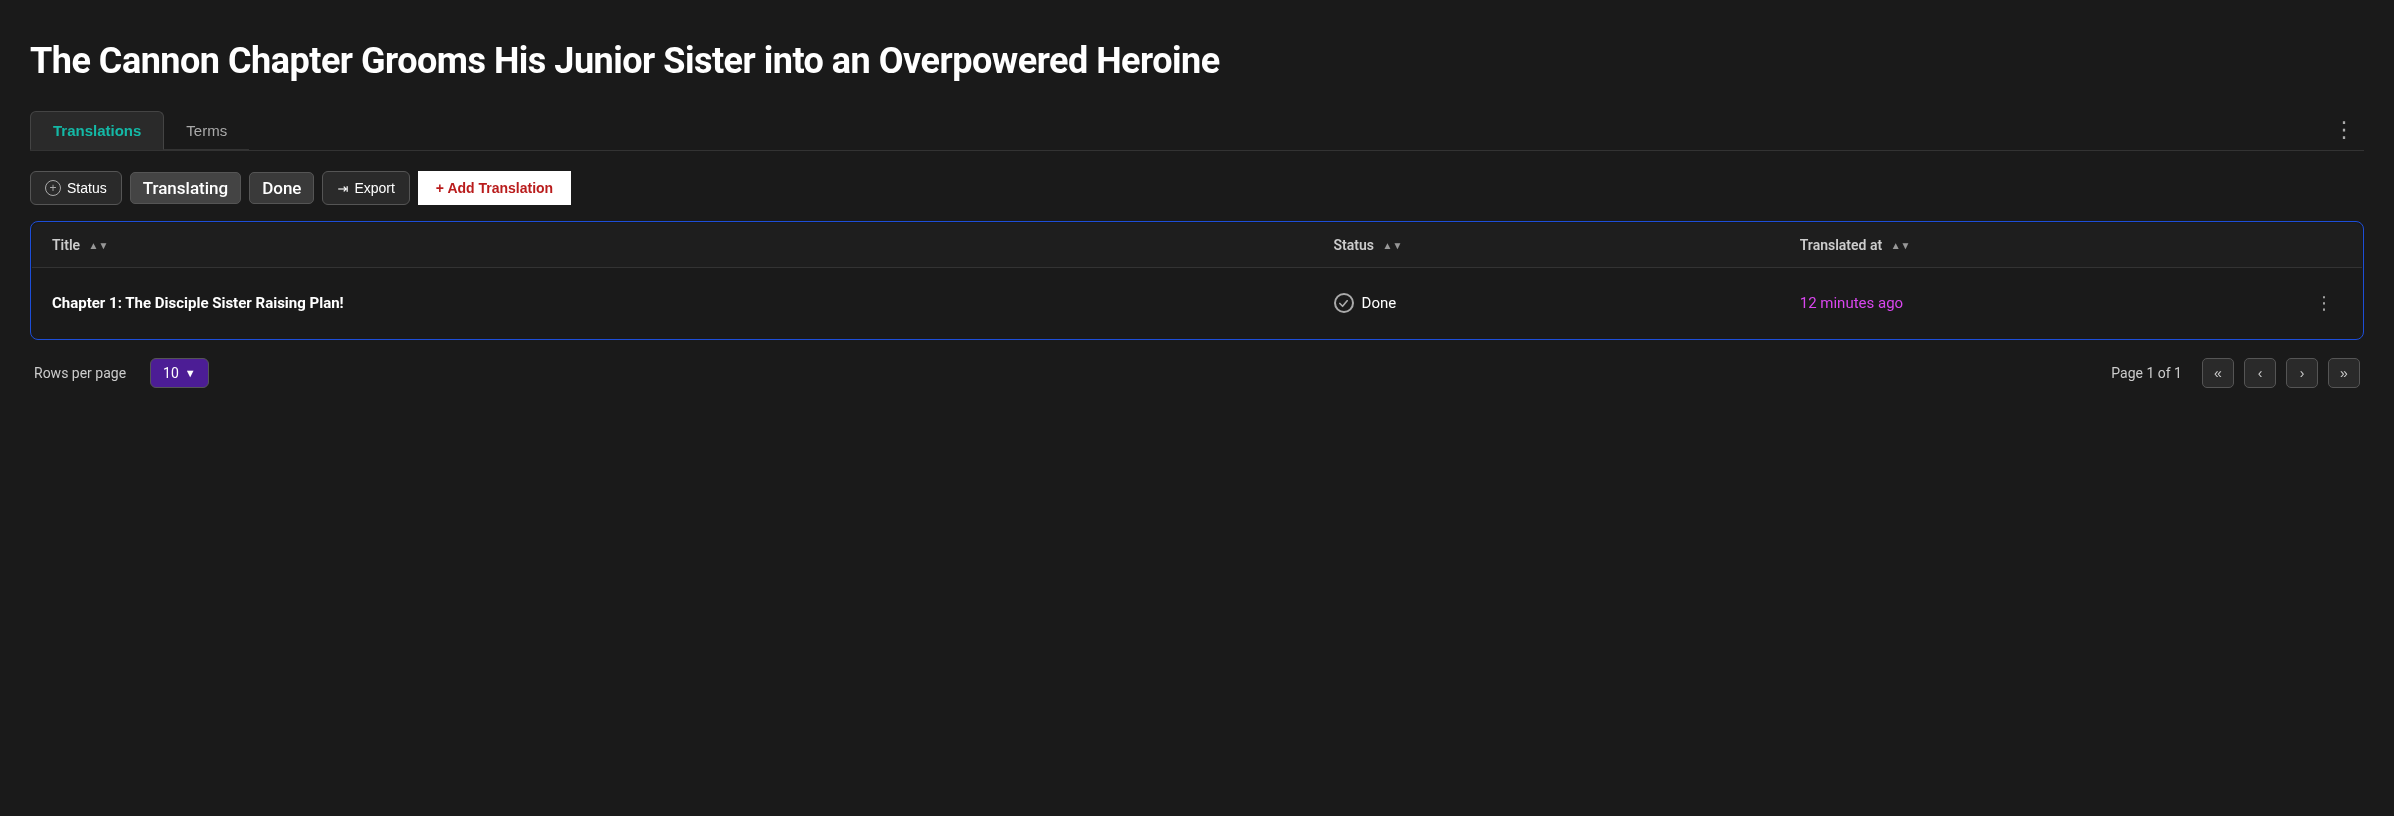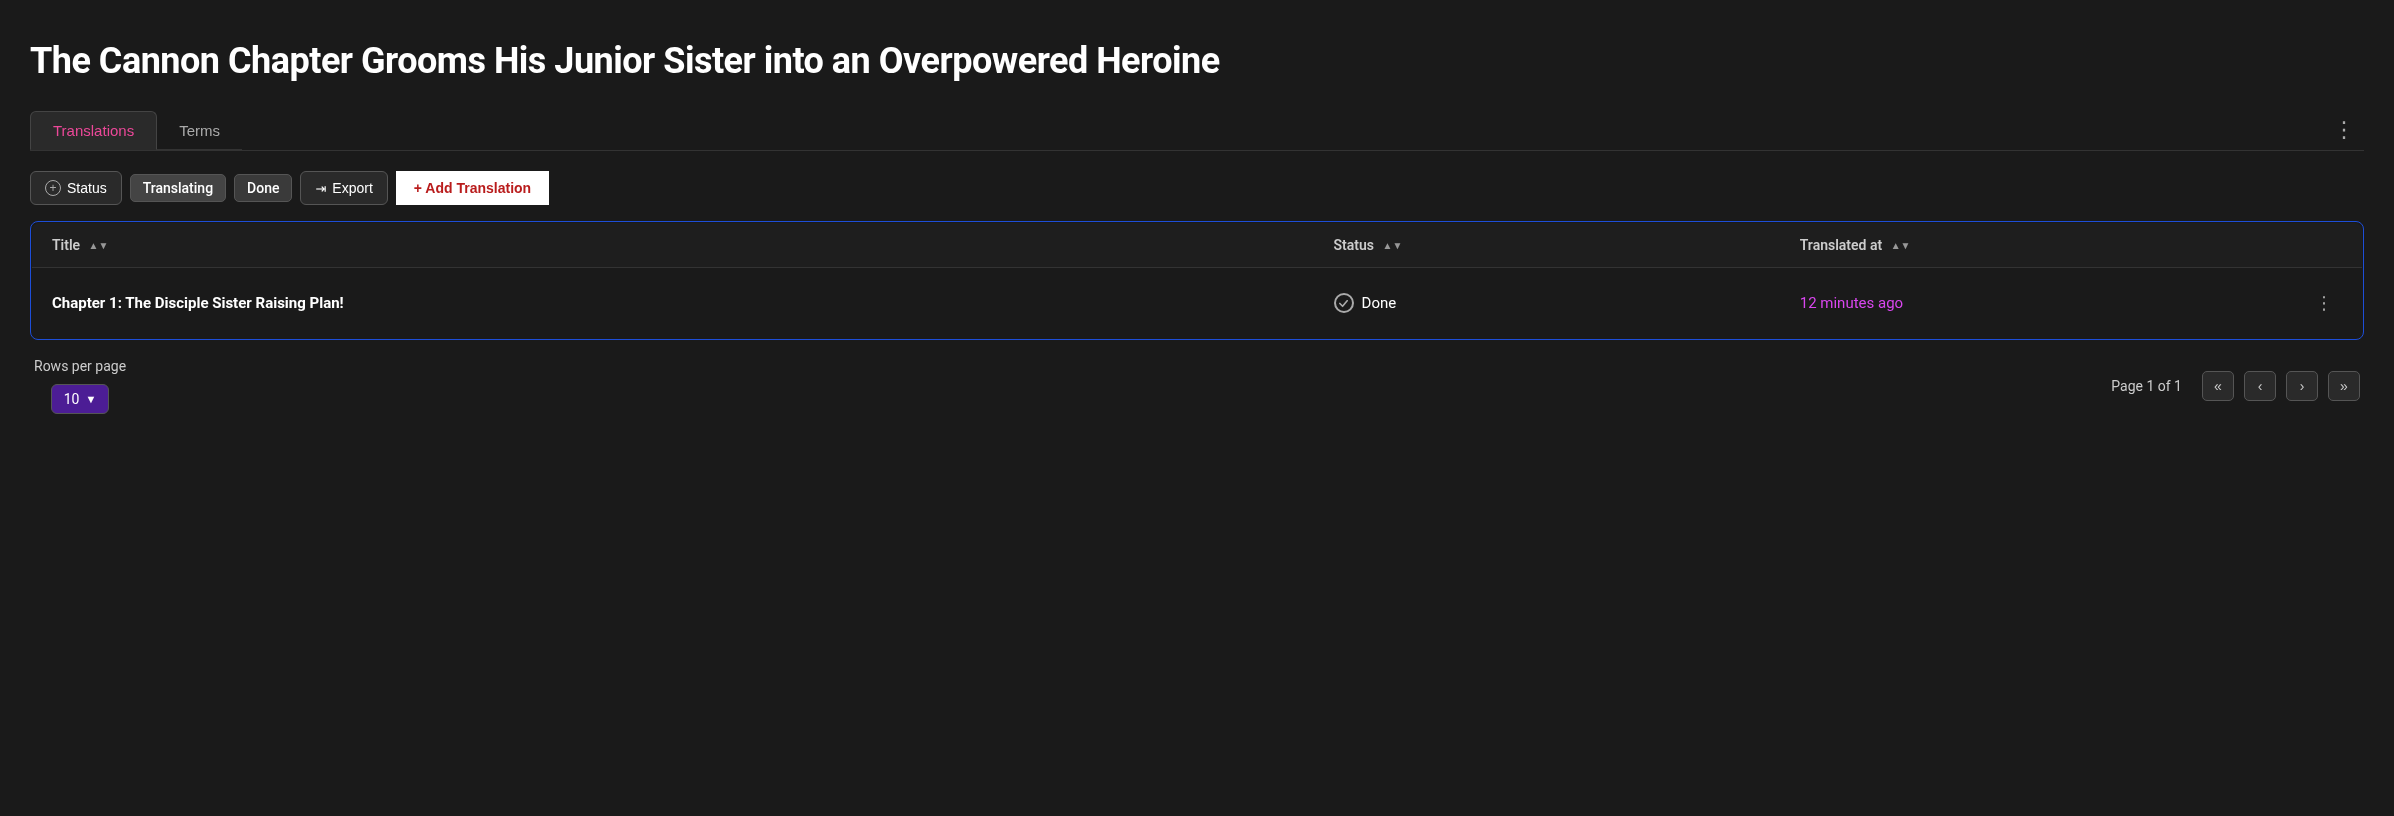--- a/index.html
+++ b/index.html
@@ -41,22 +41,22 @@
       border: none;
       background: transparent;
       color: #aaaaaa;
       border-radius: 6px 6px 0 0;
       position: relative;
       bottom: -1px;
     }
 
     .tab.active {
       background-color: #2a2a2a;
-      color: #ec4899;
-      font-weight: 400;
+      color: #14b8a6;
+      font-weight: 700;
       border: 1px solid #444;
       border-bottom: 1px solid #2a2a2a;
     }
 
     .tabs-row {
       display: flex;
       align-items: center;
       justify-content: space-between;
       margin-bottom: 0;
     }
@@ -131,21 +131,21 @@
       font-size: 12px;
       color: #aaa;
       line-height: 1;
     }
 
     .badge {
       background-color: #3a3a3a;
       border: 1px solid #555;
       border-radius: 5px;
       color: #ffffff;
-      font-size: 14px;
+      font-size: 17px;
       font-weight: 500;
       padding: 5px 12px;
       cursor: pointer;
     }
 
     .badge.active {
       background-color: #444;
     }
 
     .export-btn {
@@ -268,24 +268,23 @@
     .pagination-bar {
       display: flex;
       align-items: center;
       justify-content: space-between;
       padding: 18px 4px 0 4px;
     }
 
     .rows-per-page {
       display: flex;
       align-items: center;
-      gap: 10px;
+      gap: 24px;
       font-size: 14px;
       color: #cccccc;
-      flex-direction: column;
     }
 
     .rows-select {
       display: flex;
       align-items: center;
       gap: 6px;
       background-color: #4c1d95;
       border: 1px solid #555;
       border-radius: 6px;
       color: #ffffff;

